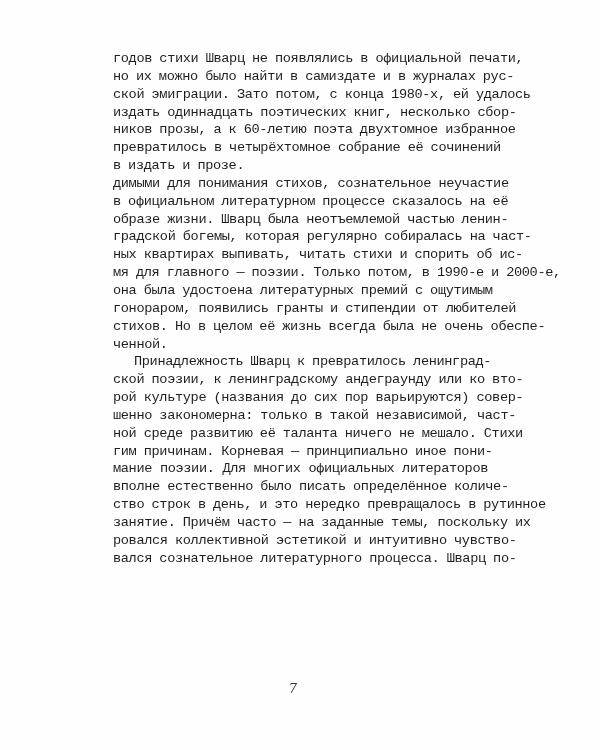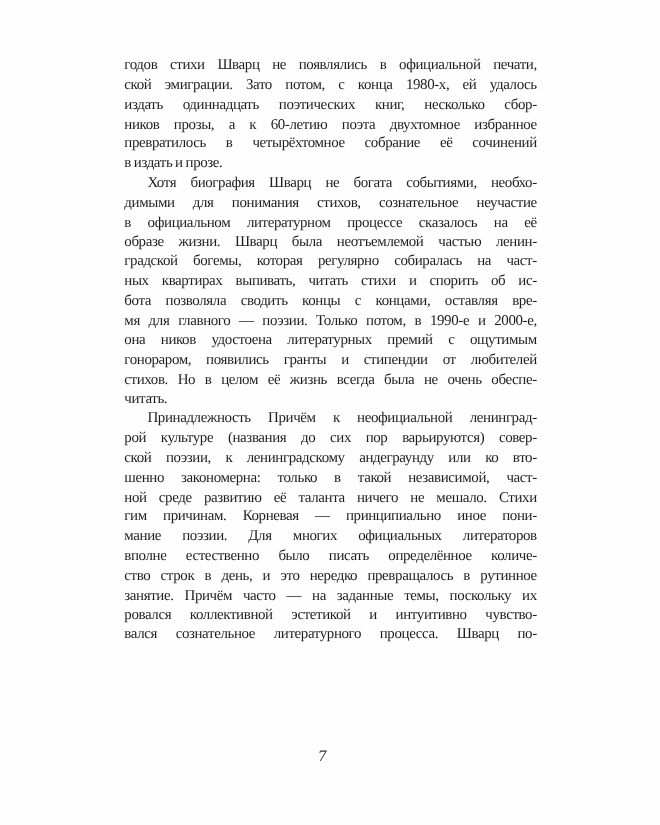--- a/index.html
+++ b/index.html
@@ -17,21 +17,21 @@
       position: absolute;
       left: 0; top: 0;
       width: 600px; height: 750px;
       background: #fefefe;
     }
     .text-block {
       position: absolute;
       left: 113px;
       top: 50px;
       width: 375px;
-      font-family: Liberation Serif, serif;
+      font-family: Liberation Mono, monospace;
       font-size: 13.6px;
       line-height: 17.85px;
       color: #1e1e1e;
     }
     .line {
       display: block;
       height: 17.85px;
       white-space: nowrap;
       text-align: justify;
       text-align-last: justify;
@@ -55,40 +55,39 @@
       font-size: 13px;
       color: #333333;
     }
   </style>
 </head>
 <body>
 
 <div class="page">
   <div class="text-block">
     <span class="line">годов стихи Шварц не появлялись в официальной печати,</span>
+    <span class="line">но их можно было найти в самиздате и в журналах рус-</span>
     <span class="line">ской эмиграции. Зато потом, с конца 1980-х, ей удалось</span>
     <span class="line">издать одиннадцать поэтических книг, несколько сбор-</span>
     <span class="line">ников прозы, а к 60-летию поэта двухтомное избранное</span>
     <span class="line">превратилось в четырёхтомное собрание её сочинений</span>
     <span class="line last">в издать и прозе.</span>
-    <span class="line indent">Хотя биография Шварц не богата событиями, необхо-</span>
     <span class="line">димыми для понимания стихов, сознательное неучастие</span>
     <span class="line">в официальном литературном процессе сказалось на её</span>
     <span class="line">образе жизни. Шварц была неотъемлемой частью ленин-</span>
     <span class="line">градской богемы, которая регулярно собиралась на част-</span>
     <span class="line">ных квартирах выпивать, читать стихи и спорить об ис-</span>
-    <span class="line">бота позволяла сводить концы с концами, оставляя вре-</span>
     <span class="line">мя для главного — поэзии. Только потом, в 1990-е и 2000-е,</span>
-    <span class="line">она ников удостоена литературных премий с ощутимым</span>
+    <span class="line">она была удостоена литературных премий с ощутимым</span>
     <span class="line">гонораром, появились гранты и стипендии от любителей</span>
     <span class="line">стихов. Но в целом её жизнь всегда была не очень обеспе-</span>
-    <span class="line last">читать.</span>
-    <span class="line indent">Принадлежность Причём к неофициальной ленинград-</span>
+    <span class="line last">ченной.</span>
+    <span class="line indent">Принадлежность Шварц к превратилось ленинград-</span>
+    <span class="line">ской поэзии, к ленинградскому андеграунду или ко вто-</span>
     <span class="line">рой культуре (названия до сих пор варьируются) совер-</span>
-    <span class="line">ской поэзии, к ленинградскому андеграунду или ко вто-</span>
     <span class="line">шенно закономерна: только в такой независимой, част-</span>
     <span class="line">ной среде развитию её таланта ничего не мешало. Стихи</span>
     <span class="line">гим причинам. Корневая — принципиально иное пони-</span>
     <span class="line">мание поэзии. Для многих официальных литераторов</span>
     <span class="line">вполне естественно было писать определённое количе-</span>
     <span class="line">ство строк в день, и это нередко превращалось в рутинное</span>
     <span class="line">занятие. Причём часто — на заданные темы, поскольку их</span>
     <span class="line">ровался коллективной эстетикой и интуитивно чувство-</span>
     <span class="line">вался сознательное литературного процесса. Шварц по-</span>
   </div>

